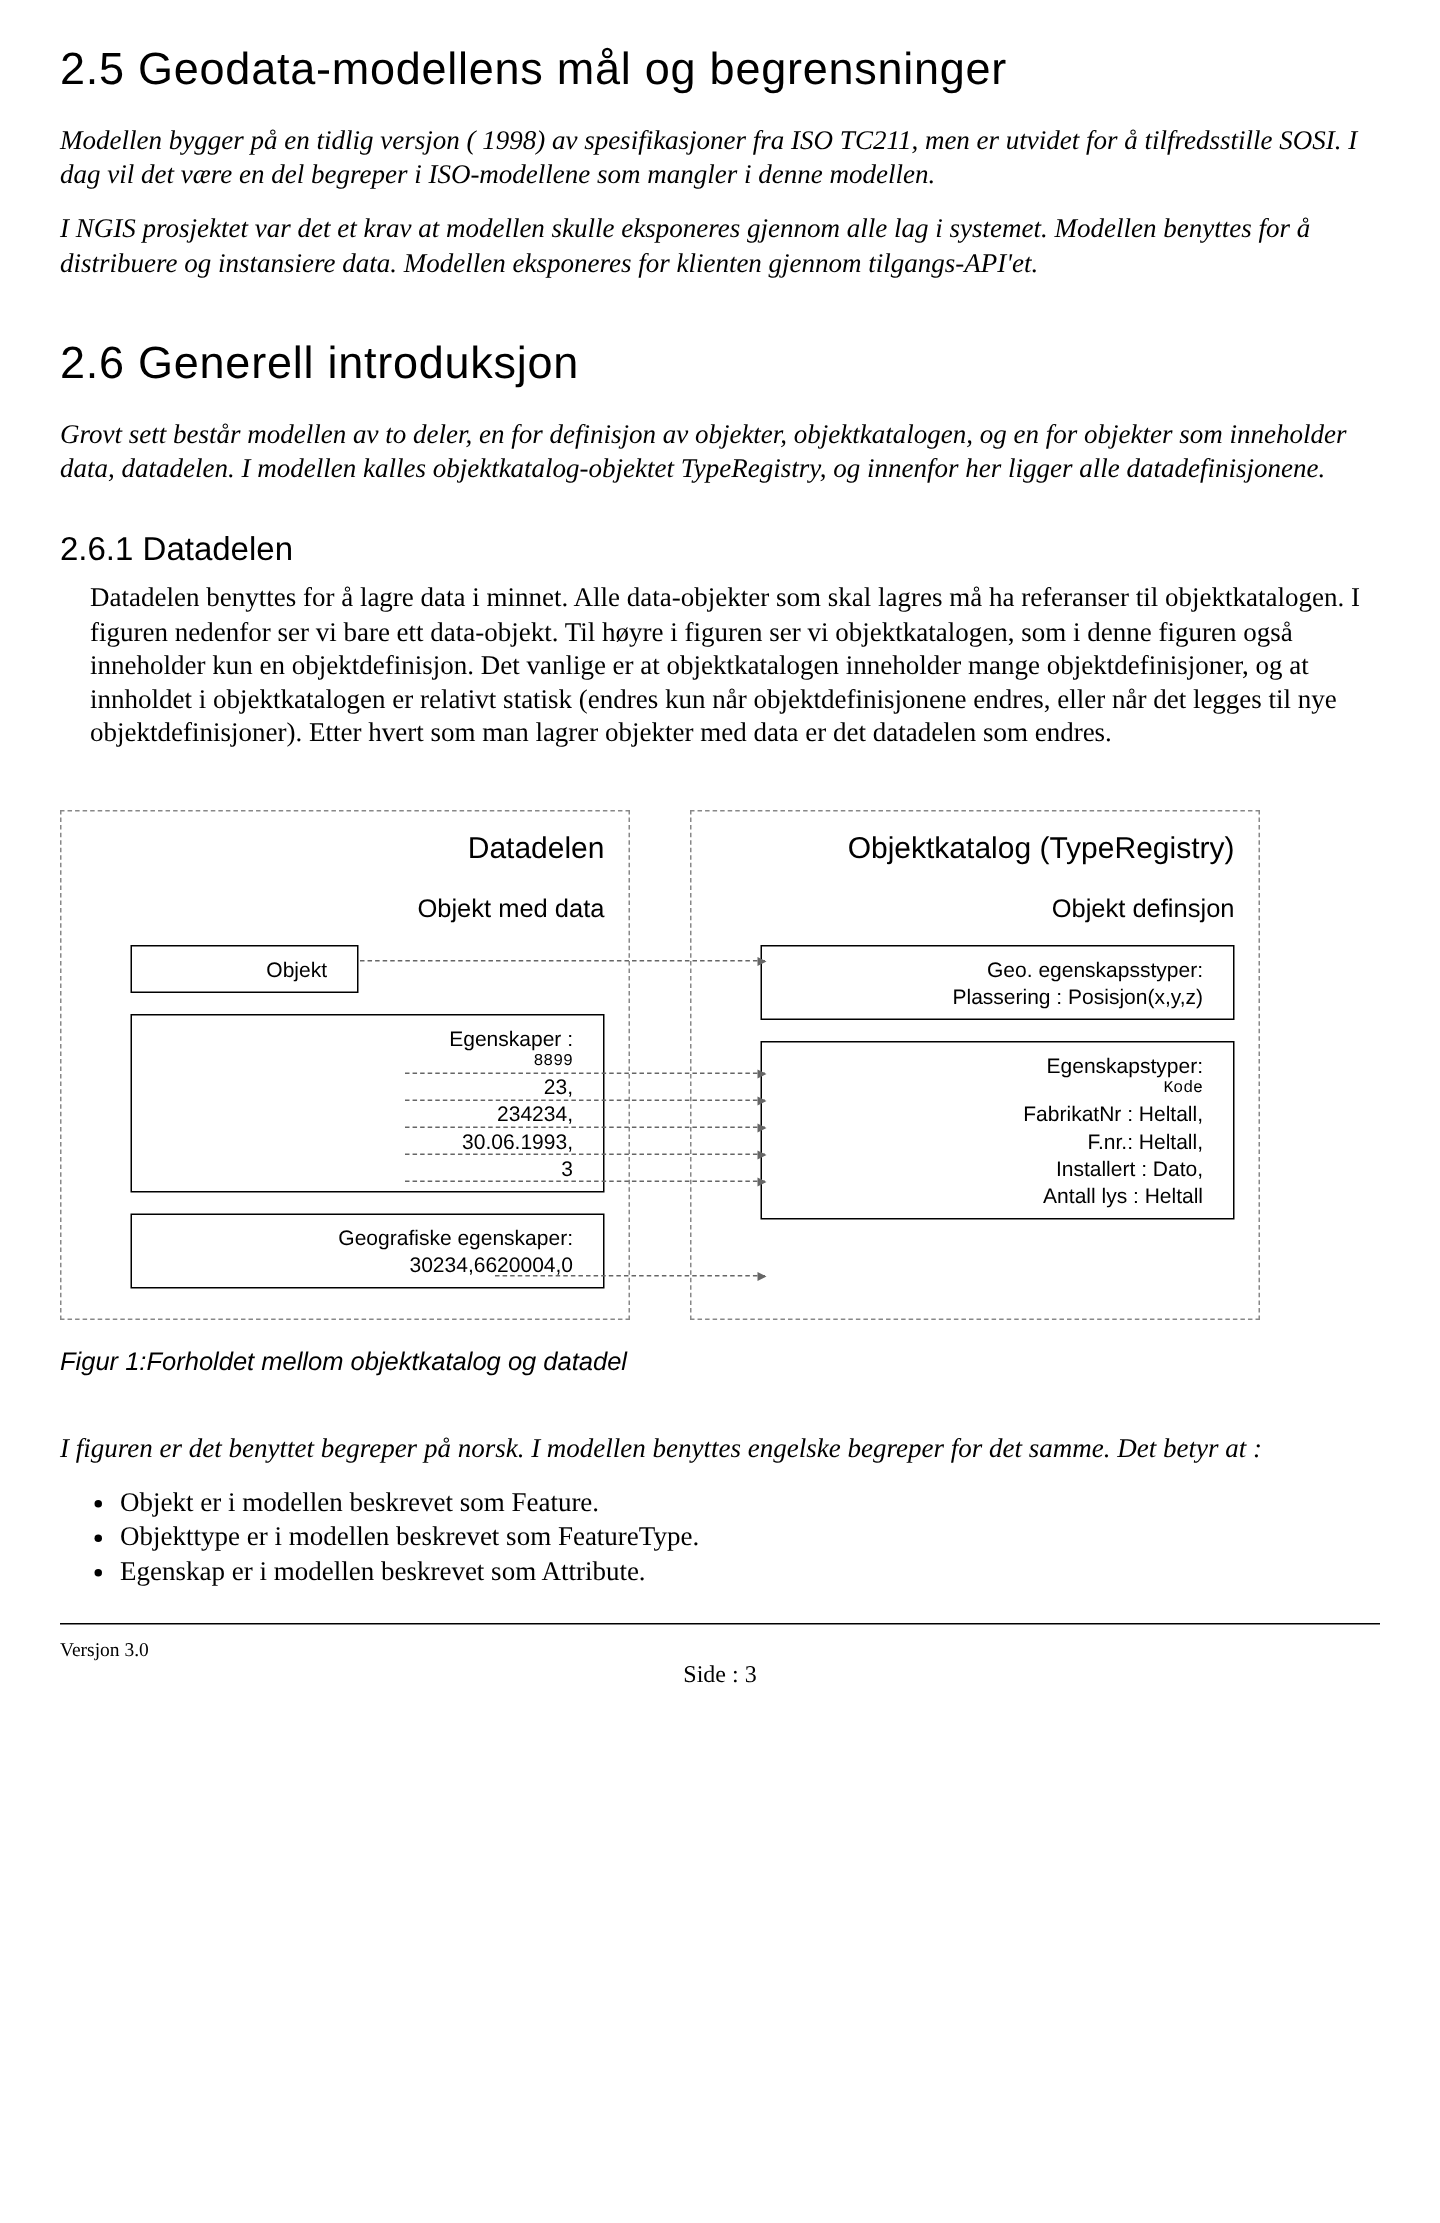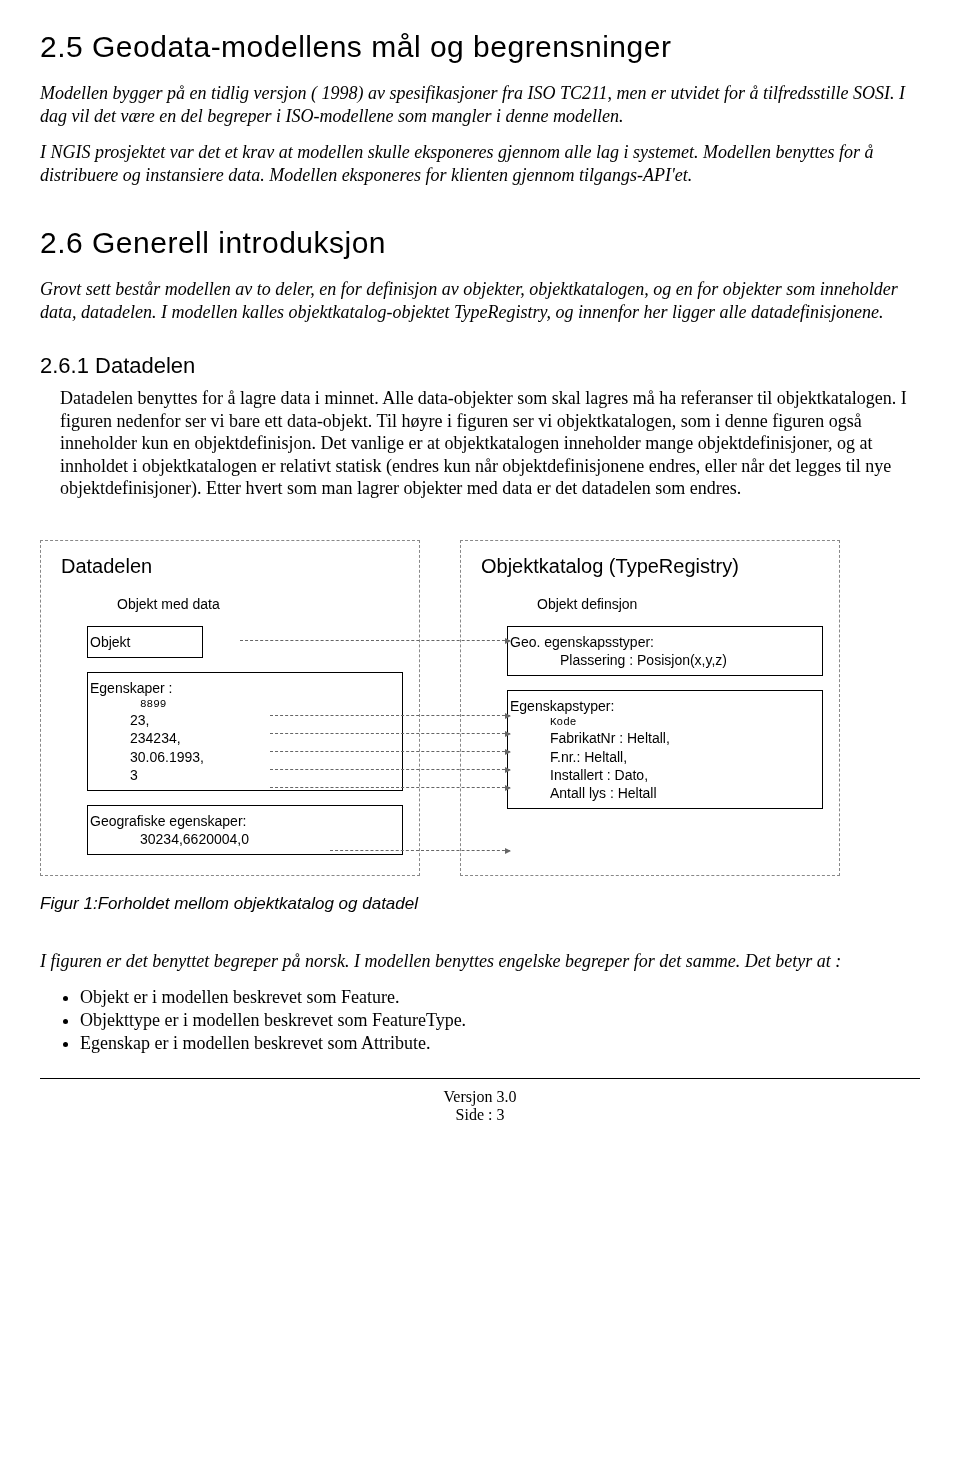--- a/index.html
+++ b/index.html
@@ -37,36 +37,37 @@
     margin-top: 40px;
     display: flex;
     gap: 40px;
   }
   .dashed-panel {
     border: 1px dashed #888;
     padding: 14px 16px 20px 16px;
     width: 380px;
     box-sizing: border-box;
     position: relative;
+    text-align: right;
   }
   .panel-title {
     font-family: Arial, Helvetica, sans-serif;
     font-size: 20px;
     margin: 0 0 18px 4px;
   }
   .group-header {
     font-family: Arial, Helvetica, sans-serif;
-    font-size: 14px;
+    font-size: 17px;
     margin-left: 60px;
   }
   .box {
     border: 1px solid #000;
     font-family: Arial, Helvetica, sans-serif;
     font-size: 14px;
-    padding: 6px 2px;
+    padding: 6px 20px;
     margin-top: 14px;
     margin-left: 30px;
     background: #fff;
     line-height: 1.3;
   }
   .box .serif {
     font-family: Liberation Mono, monospace;
     font-size: 11px;
   }
   .box .indent {
@@ -87,23 +88,22 @@
   }
   ul.bullets li {
     margin: 2px 0;
   }
   hr.footer-line {
     margin-top: 24px;
     border: none;
     border-top: 1px solid #000;
   }
   .footer-version {
-    font-size: 16px;
+    font-size: 13px;
     margin-top: 2px;
-    text-align: center;
   }
   .footer-page {
     text-align: center;
     font-size: 16px;
   }
   .conn-line {
     position: absolute;
     border-top: 1px dashed #666;
     height: 0;
   }

